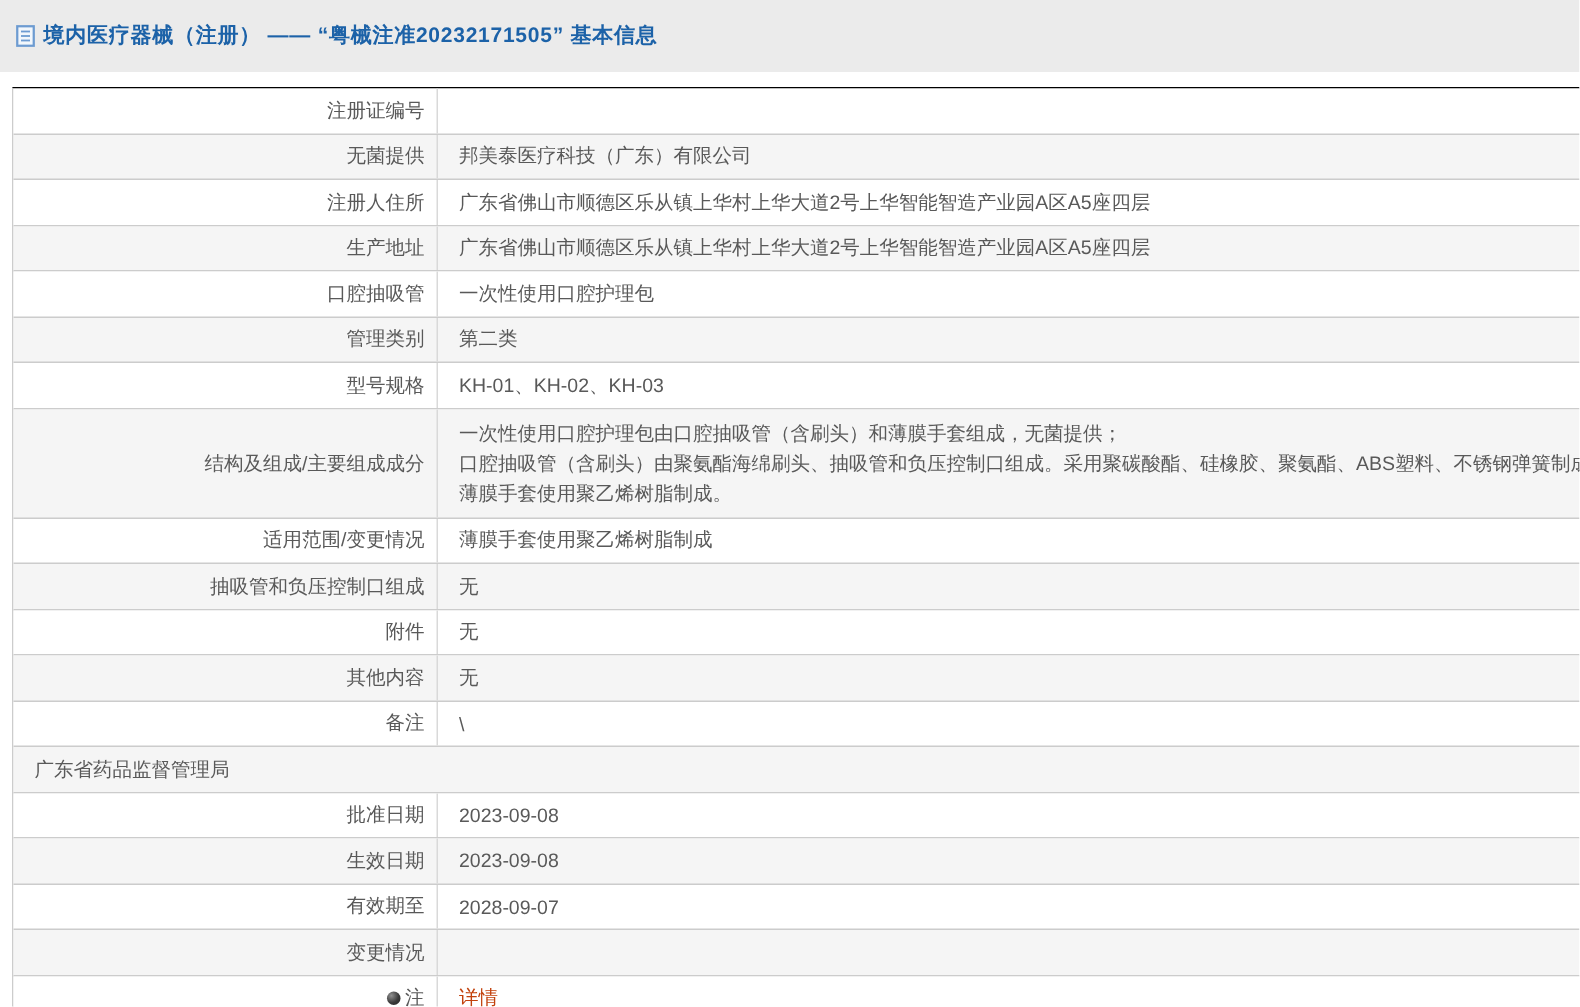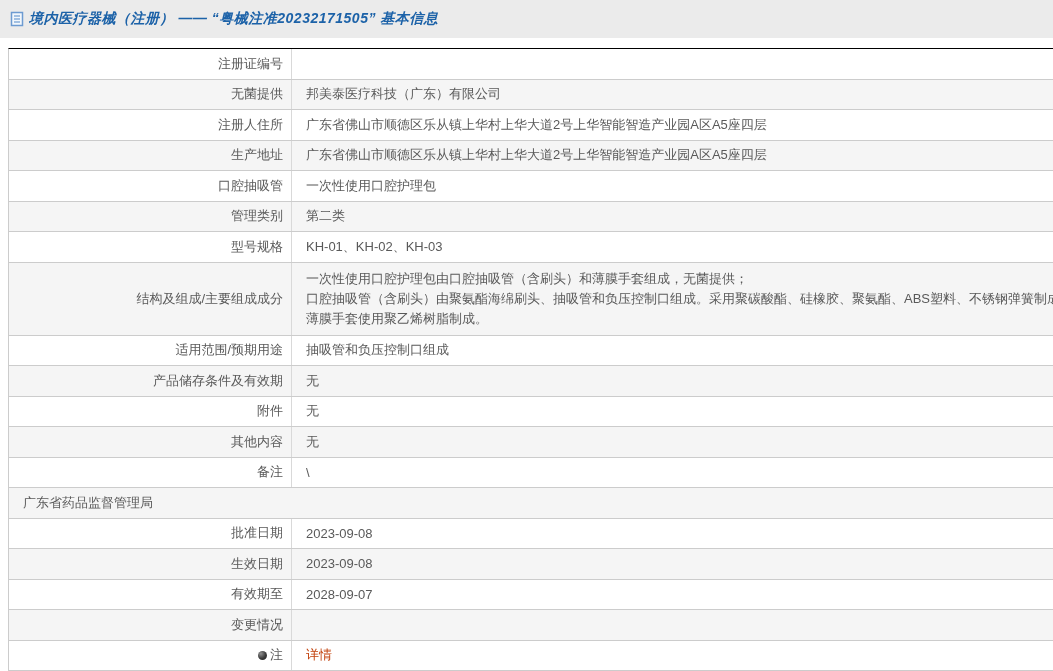--- a/index.html
+++ b/index.html
@@ -4,26 +4,25 @@
 <style>
   * { margin: 0; padding: 0; box-sizing: border-box; }
   html, body {
     width: 1053px; height: 671px;
     overflow: hidden;
     background: #ffffff;
     font-family: "Liberation Sans", "DejaVu Sans", sans-serif;
   }
   .header-bar {
     width: 100%;
-    height: 38px;
+    height: 48px;
     background: #ebebeb;
     display: flex;
     align-items: center;
     padding-left: 10px;
-    font-style: italic;
   }
   .doc-icon { display: inline-flex; margin-right: 5px; }
   .header-title {
     color: #1c62a8;
     font-size: 14px;
     font-weight: bold;
     letter-spacing: 0.5px;
   }
   .info-table {
     margin-left: 8px;
@@ -132,26 +131,26 @@
   <div class="row">
     <div class="cell label">结构及组成/主要组成成分</div>
     <div class="cell value multiline">
       <div>一次性使用口腔护理包由口腔抽吸管（含刷头）和薄膜手套组成，无菌提供；</div>
       <div>口腔抽吸管（含刷头）由聚氨酯海绵刷头、抽吸管和负压控制口组成。采用聚碳酸酯、硅橡胶、聚氨酯、ABS塑料、不锈钢弹簧制成；</div>
       <div>薄膜手套使用聚乙烯树脂制成。</div>
     </div>
   </div>
 
   <div class="row">
-    <div class="cell label">适用范围/预期用途</div>
-    <div class="cell value">抽吸管和负压控制口组成</div>
-  </div>
-
-  <div class="row">
-    <div class="cell label">产品储存条件及有效期</div>
+    <div class="cell label">适用范围/变更情况</div>
+    <div class="cell value">薄膜手套使用聚乙烯树脂制成</div>
+  </div>
+
+  <div class="row">
+    <div class="cell label">抽吸管和负压控制口组成</div>
     <div class="cell value">无</div>
   </div>
 
   <div class="row">
     <div class="cell label">附件</div>
     <div class="cell value">无</div>
   </div>
 
   <div class="row">
     <div class="cell label">其他内容</div>

